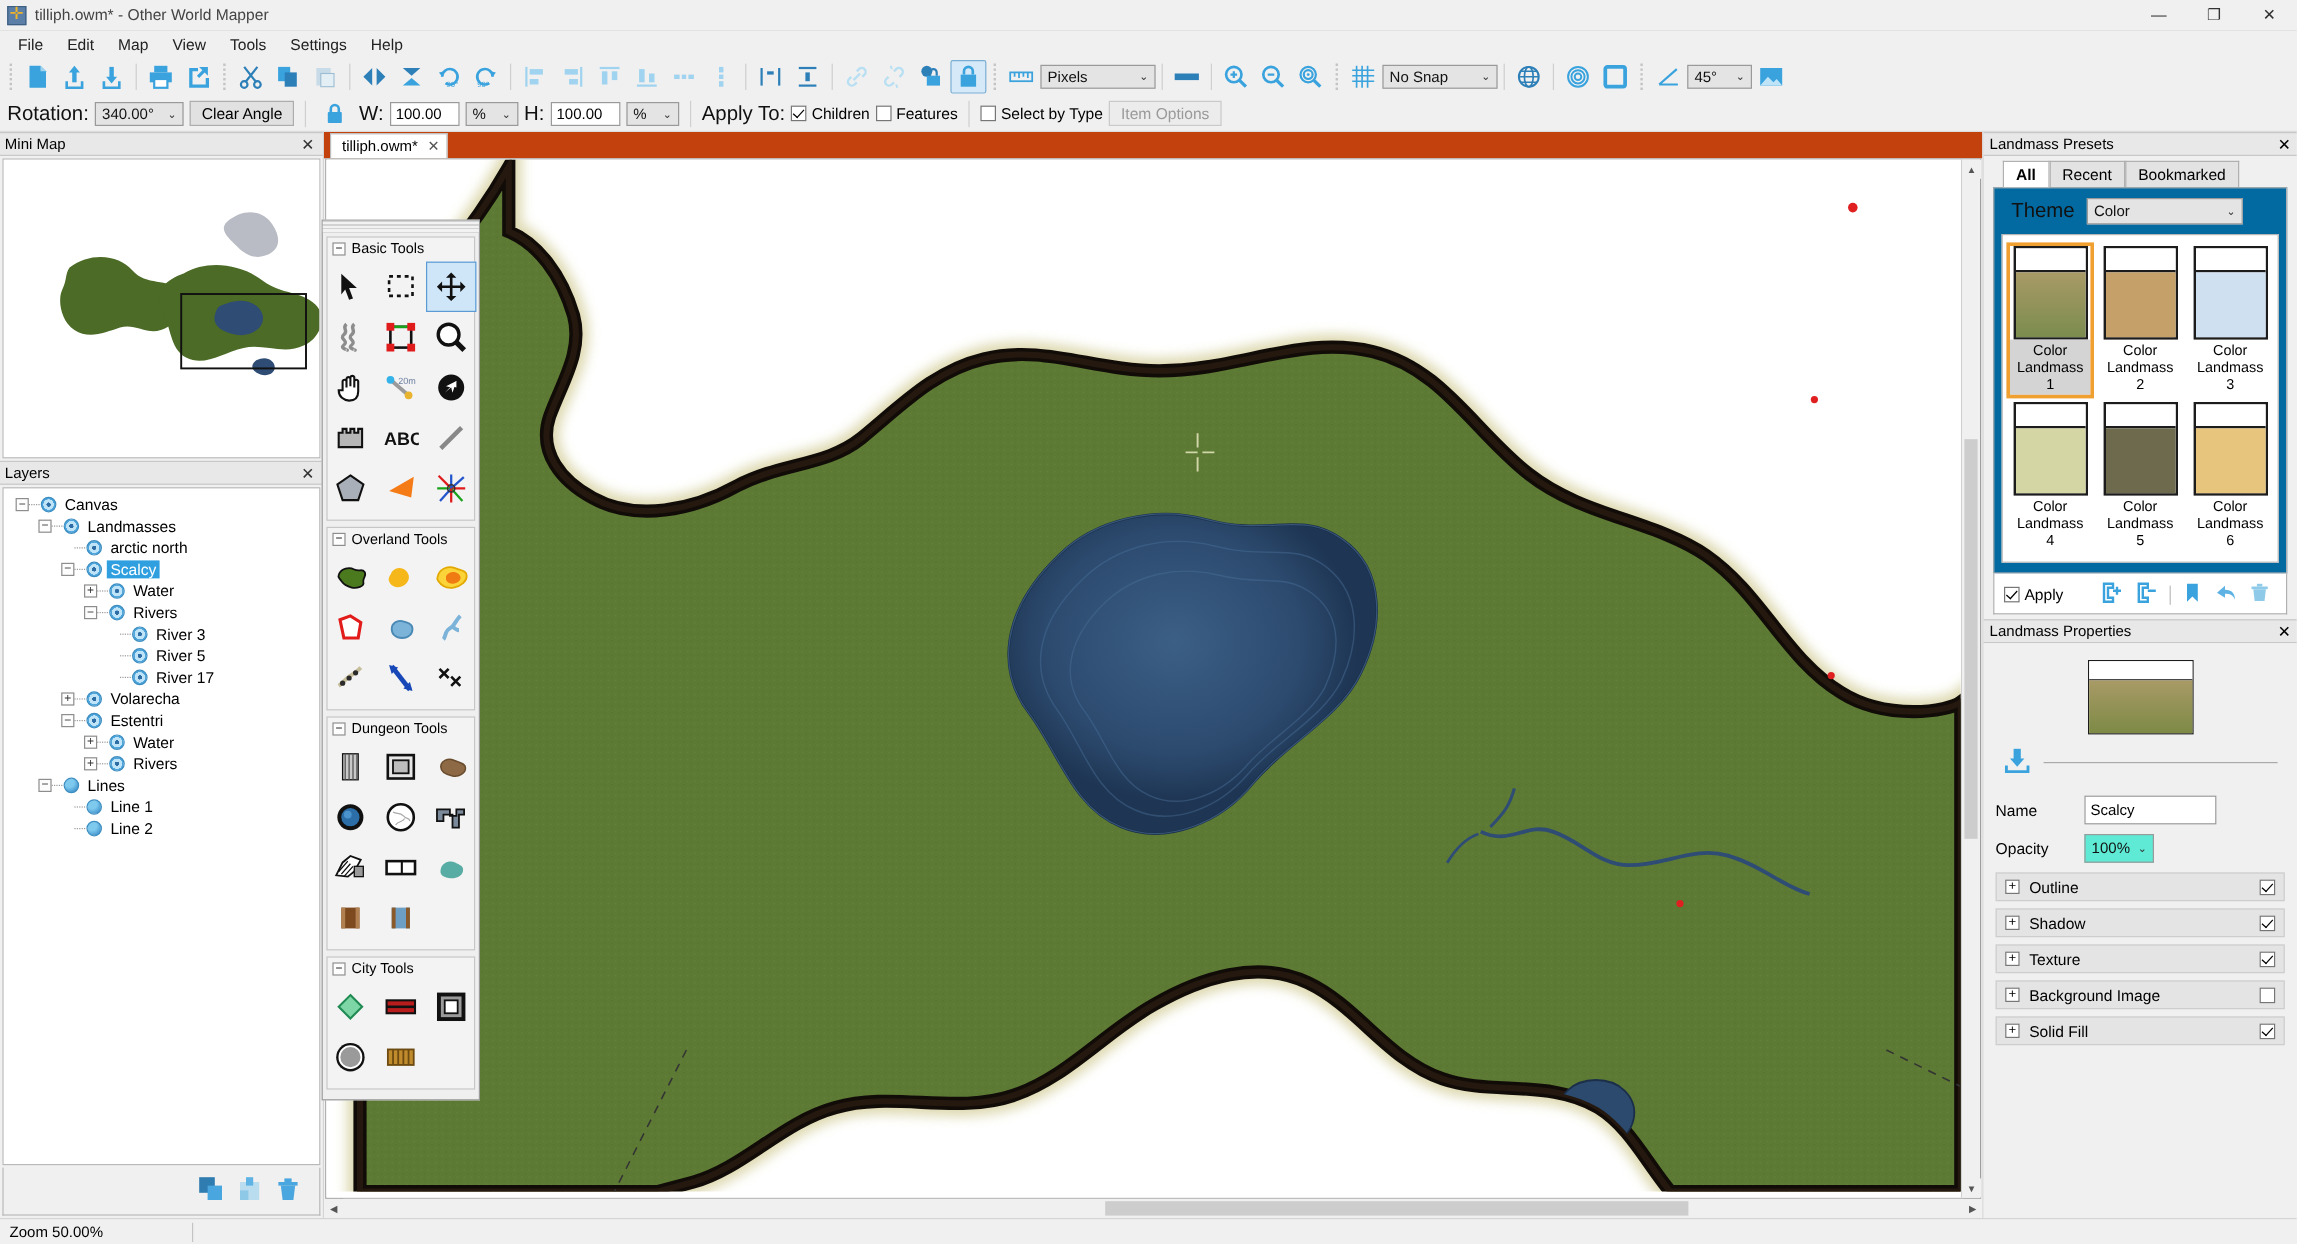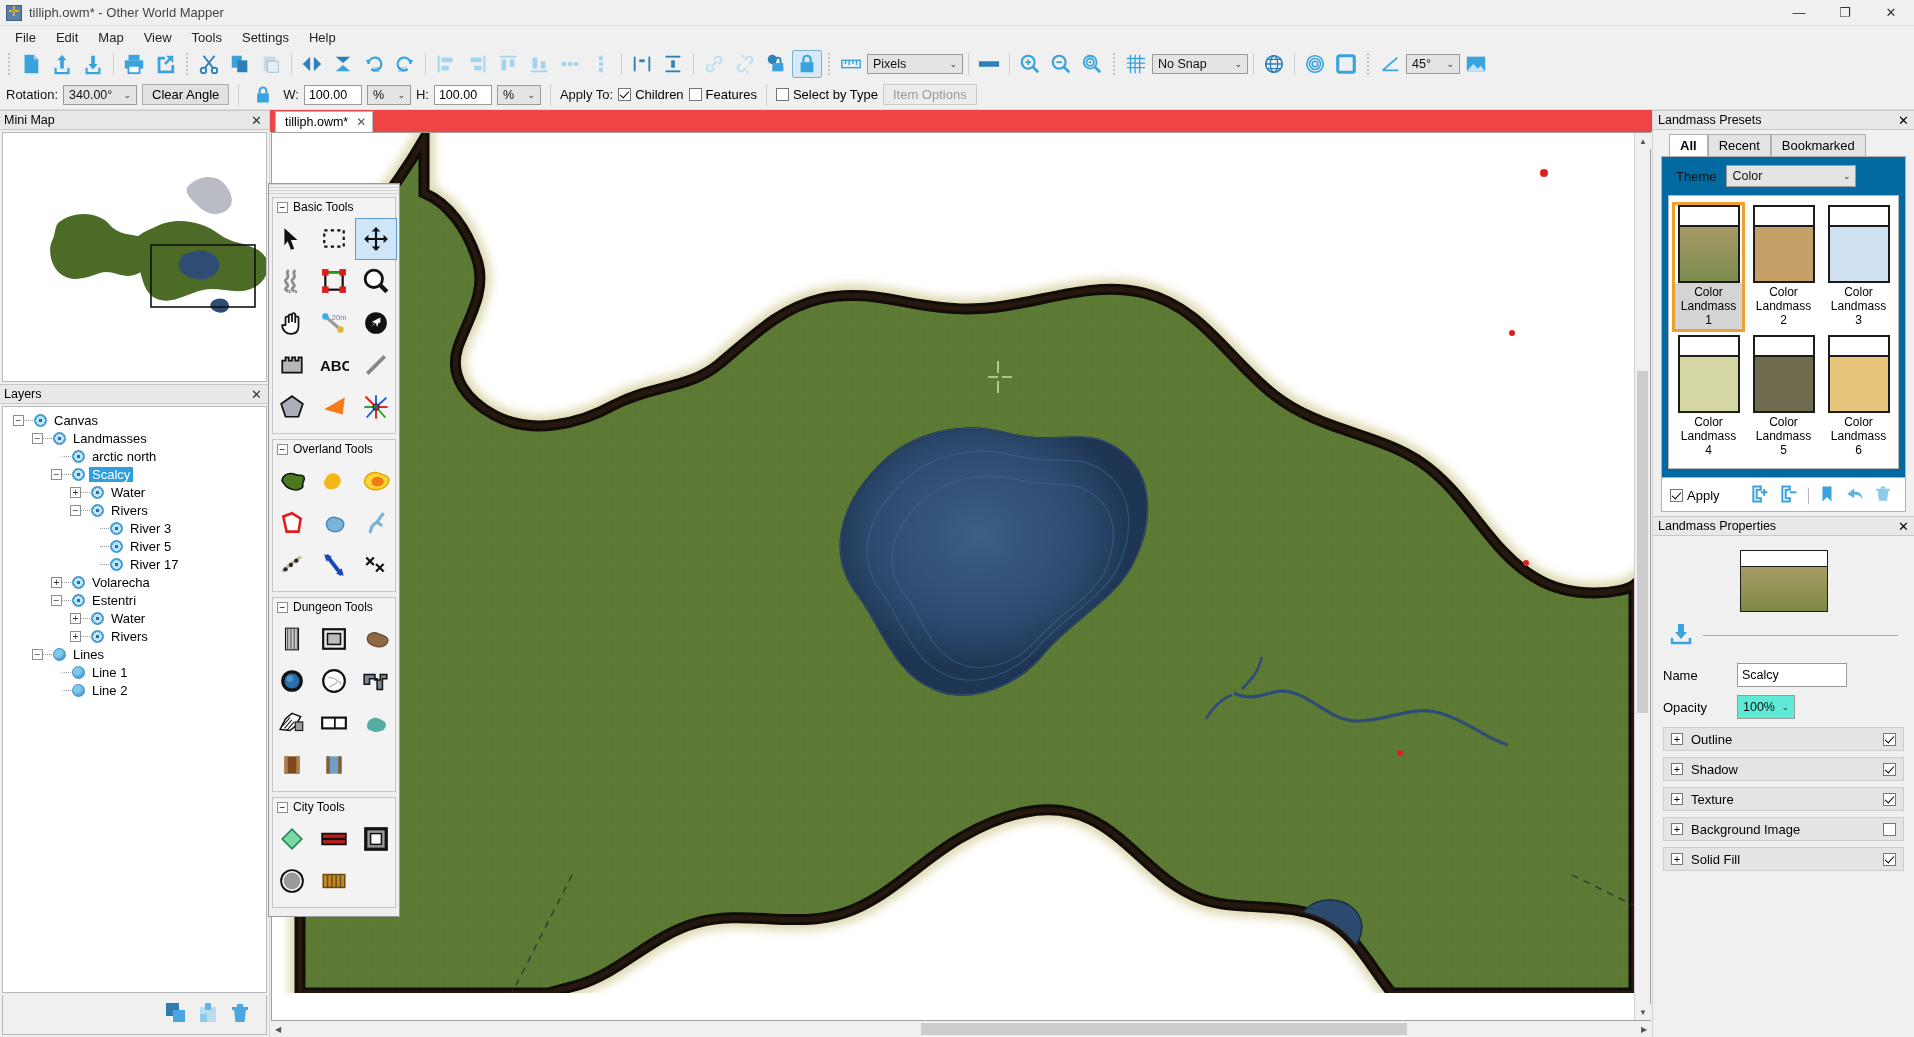--- a/index.html
+++ b/index.html
@@ -33,21 +33,21 @@
              padding-left:3px; gap:1px; }
   .toolbar2 { display:flex; align-items:center; background:#f0f0f0; height:30px; flex:0 0 30px;
              padding-left:6px; gap:5px; border-bottom:1px solid #dcdcdc; }
   .tbtn { width:30px; height:28px; display:flex; align-items:center; justify-content:center;
           border:1px solid transparent; border-radius:2px; }
   .tbtn.on { background:#d6e9f8; border-color:#7aafd4; }
   .tbtn svg { display:block; }
   .tsep { width:1px; height:22px; background:#cfcfcf; margin:0 4px; }
   .tsep.dot { background:transparent; border-left:2px dotted #c4c4c4; width:0; margin:0 5px; }
 
-  .lbl { font-size:13px; color:#111; white-space:nowrap; }
+  .lbl { font-size:17px; color:#111; white-space:nowrap; }
   .combo { height:20px; border:1px solid #9a9a9a; background:#e4e4e4; display:flex;
            align-items:center; padding:0 2px 0 5px; font-size:12.5px; color:#111; }
   .combo .cv { flex:1; }
   .combo .car { font-size:9px; color:#333; padding:0 3px; }
   .txt { height:20px; border:1px solid #9a9a9a; background:#fff; display:flex; align-items:center;
          padding:0 4px; font-size:12.5px; }
   .chk { display:flex; align-items:center; gap:4px; font-size:13px; }
   .box { width:13px; height:13px; border:1px solid #767676; background:#fff; position:relative; }
   .box.ck:after { content:""; position:absolute; left:3px; top:0px; width:4px; height:8px;
          border:solid #000; border-width:0 1.6px 1.6px 0; transform:rotate(42deg); }
@@ -80,21 +80,21 @@
         border:1px solid #3c8dc0; }
   .node .eye.solid { background:radial-gradient(circle at 35% 30%, #7ec9ee 0 35%, #2b7fc0 100%); }
   .node .nm { padding:0 3px; }
   .node .nm.sel { background:#2f9fe0; color:#fff; }
   .treebtns { height:40px; display:flex; align-items:center; justify-content:flex-end;
               gap:8px; padding-right:14px; background:#f0f0f0; border:1px solid #b9b9b9;
               border-top:none; margin:0 2px 2px 2px;}
 
   
   .center { flex:1; display:flex; flex-direction:column; min-width:0; background:#f0f0f0; }
-  .tabrow { height:22px; display:flex; align-items:flex-end; padding-left:5px; background:#ef4444;}
+  .tabrow { height:22px; display:flex; align-items:flex-end; padding-left:5px; background:#c2410c;}
   .tab { height:21px; background:#fff; border:1px solid #bcbcbc; border-bottom:none;
          display:flex; align-items:center; padding:0 6px 0 9px; font-size:12.5px; gap:8px; }
   .tab .x { font-size:12px; color:#555; }
   .canvaswrap { flex:1; display:flex; min-height:0; border:1px solid #9f9f9f; margin:0 1px;
                 position:relative; background:#fff; }
   .canvas { flex:1; position:relative; overflow:hidden; background:#fff; }
   .vscroll { width:16px; flex:0 0 16px; background:#f0f0f0; border-left:1px solid #cfcfcf;
              display:flex; flex-direction:column; }
   .hscrollrow { height:16px; flex:0 0 16px; display:flex; background:#f0f0f0; }
   .sbtn { height:16px; width:16px; display:flex; align-items:center; justify-content:center;
@@ -913,20 +913,25 @@
                 <span class="plus">+</span>
                 <span>Solid Fill</span>
                 <span class="box ck" style="margin-left: auto;"></span>
               </div>
             </div>
         </div>
       </div>
     </div>
   </div>
 
+  <div class="status">
+    <div class="cell" style="width:160px;">Zoom 50.00%</div>
+    <div class="sep"></div>
+    <div class="cell" style="flex:1;"></div>
+  </div>
 </div>
 
 <div class="palette">
   <div class="pgrip"></div>
   <div id="palette-groups">
       <div class="pgroup">
         <div class="pgtitle">
           <span class="mini">−</span>
           <span>Basic Tools</span>
         </div>

